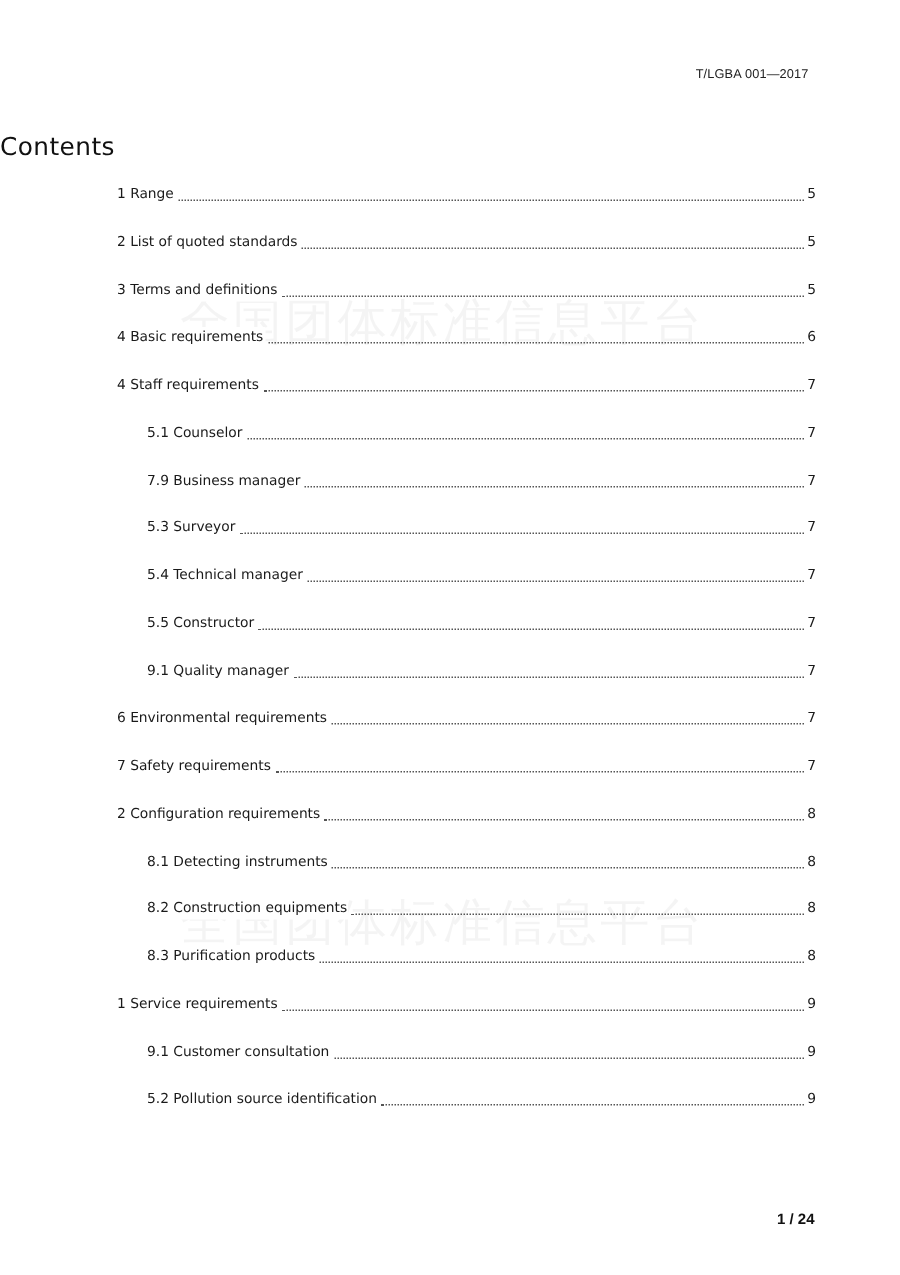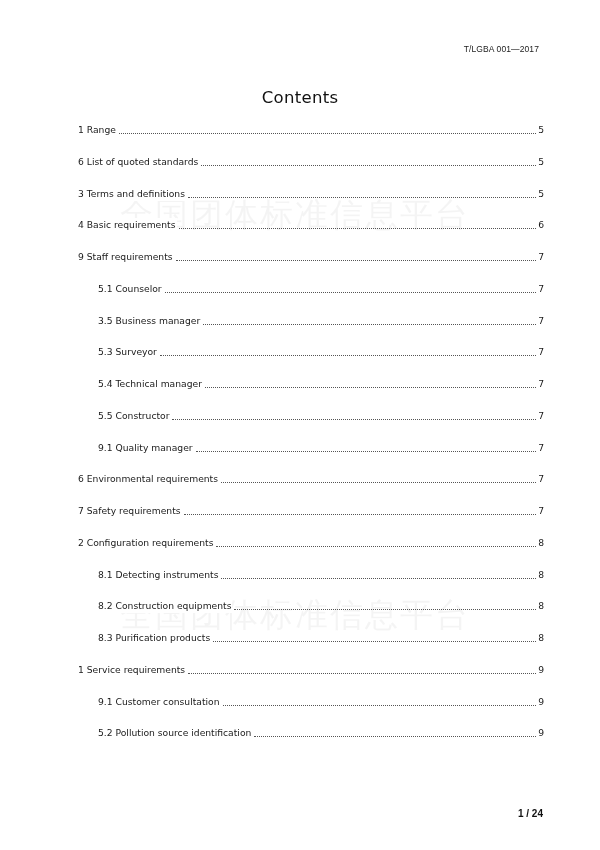--- a/index.html
+++ b/index.html
@@ -28,21 +28,20 @@
       font-family: "Liberation Sans", sans-serif;
       font-size: 8.5px;
       color: #222;
       letter-spacing: 0.1px;
     }
     .toc-title {
       position: absolute;
       top: 88px;
       left: 0;
       width: 600px;
-      text-align: center;
       font-size: 16.5px;
       color: #111;
       letter-spacing: 0.3px;
     }
     .toc-list {
       position: absolute;
       top: 123px;
       left: 78px;
       width: 466px;
       margin: 0;
@@ -114,46 +113,46 @@
 
   <div class="toc-title">Contents</div>
 
   <ul class="toc-list">
     <li class="toc-entry level-1">
       <span class="toc-label">1 Range</span>
       <span class="toc-leader"></span>
       <span class="toc-page">5</span>
     </li>
     <li class="toc-entry level-1">
-      <span class="toc-label">6 List of quoted standards</span>
+      <span class="toc-label">2 List of quoted standards</span>
       <span class="toc-leader"></span>
       <span class="toc-page">5</span>
     </li>
     <li class="toc-entry level-1">
       <span class="toc-label">3 Terms and definitions</span>
       <span class="toc-leader"></span>
       <span class="toc-page">5</span>
     </li>
     <li class="toc-entry level-1">
       <span class="toc-label">4 Basic requirements</span>
       <span class="toc-leader"></span>
       <span class="toc-page">6</span>
     </li>
     <li class="toc-entry level-1">
-      <span class="toc-label">9 Staff requirements</span>
+      <span class="toc-label">4 Staff requirements</span>
       <span class="toc-leader"></span>
       <span class="toc-page">7</span>
     </li>
     <li class="toc-entry level-2">
       <span class="toc-label">5.1 Counselor</span>
       <span class="toc-leader"></span>
       <span class="toc-page">7</span>
     </li>
     <li class="toc-entry level-2">
-      <span class="toc-label">3.5 Business manager</span>
+      <span class="toc-label">7.9 Business manager</span>
       <span class="toc-leader"></span>
       <span class="toc-page">7</span>
     </li>
     <li class="toc-entry level-2">
       <span class="toc-label">5.3 Surveyor</span>
       <span class="toc-leader"></span>
       <span class="toc-page">7</span>
     </li>
     <li class="toc-entry level-2">
       <span class="toc-label">5.4 Technical manager</span>

